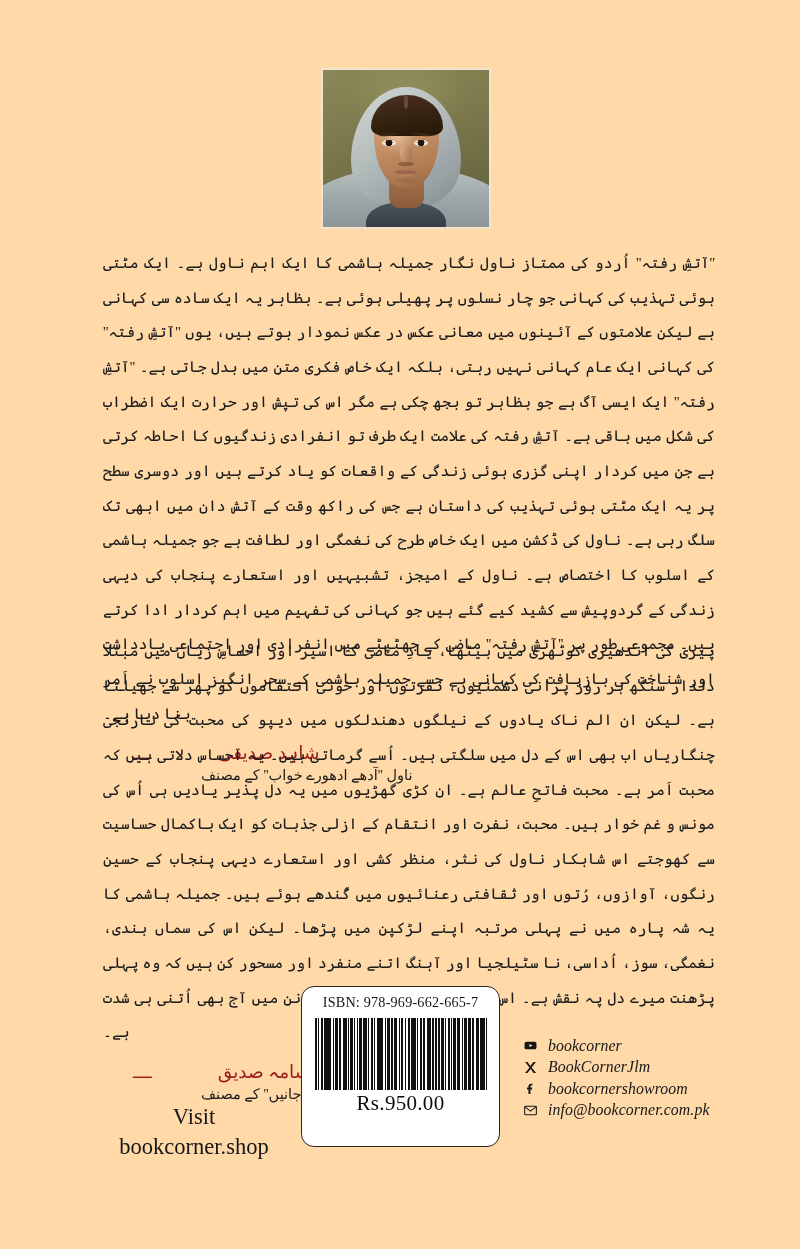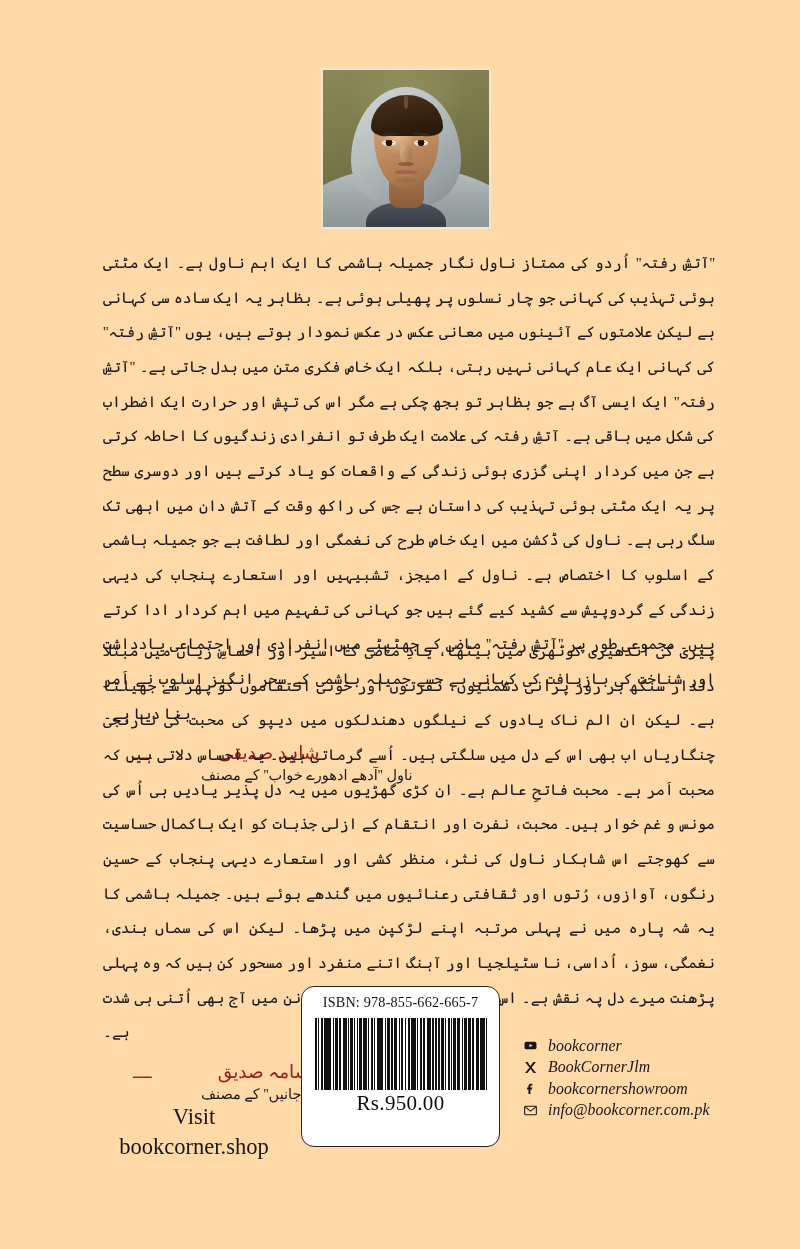--- a/index.html
+++ b/index.html
@@ -350,21 +350,21 @@
     <div class="attrib-sub">ناول ''چاند کو گُل کریں تو ہم جانیں'' کے مصنف</div>
   </div>
 </div>
 
 <div id="visit-block">
   <div>Visit</div>
   <div>bookcorner.shop</div>
 </div>
 
 <div id="isbn-card">
-  <div id="isbn-number">ISBN: 978-855-662-665-7</div>
+  <div id="isbn-number">ISBN: 978-969-662-665-7</div>
   <div id="barcode-strip">
       <div class="bc-bar" style="flex: 1 1 0%;"></div>
       <div class="bc-bar" style="flex: 1.45 1 0%;"></div>
       <div class="bc-gap" style="flex: 0.7 1 0%;"></div>
       <div class="bc-bar" style="flex: 1 1 0%;"></div>
       <div class="bc-gap" style="flex: 0.7 1 0%;"></div>
       <div class="bc-gap" style="flex: 1.1 1 0%;"></div>
       <div class="bc-bar" style="flex: 1 1 0%;"></div>
       <div class="bc-bar" style="flex: 1.45 1 0%;"></div>
       <div class="bc-gap" style="flex: 0.7 1 0%;"></div>

